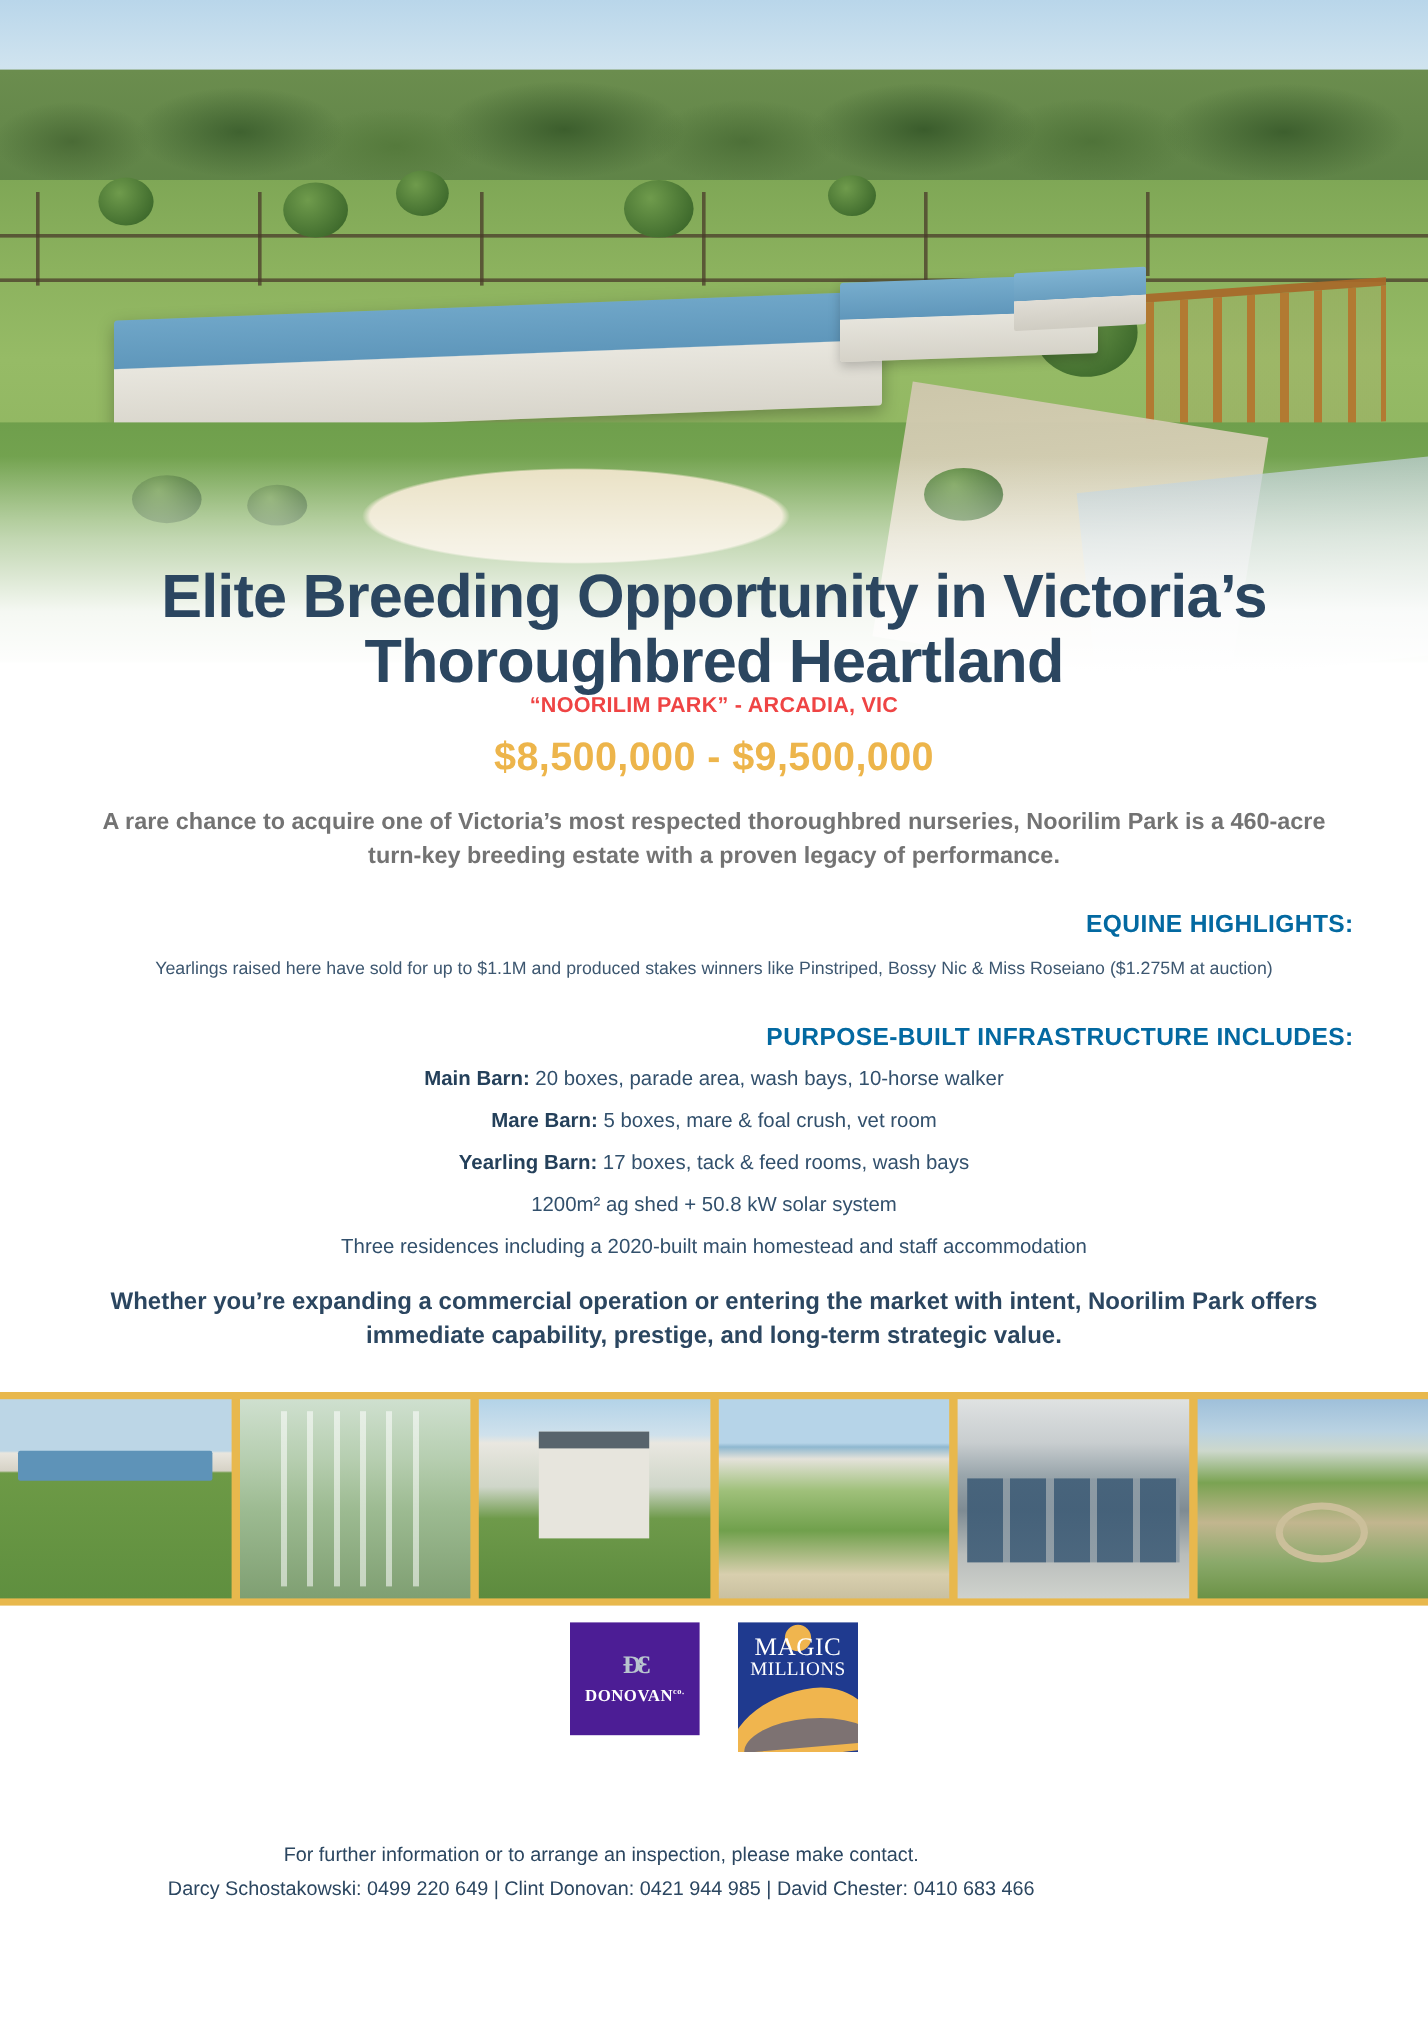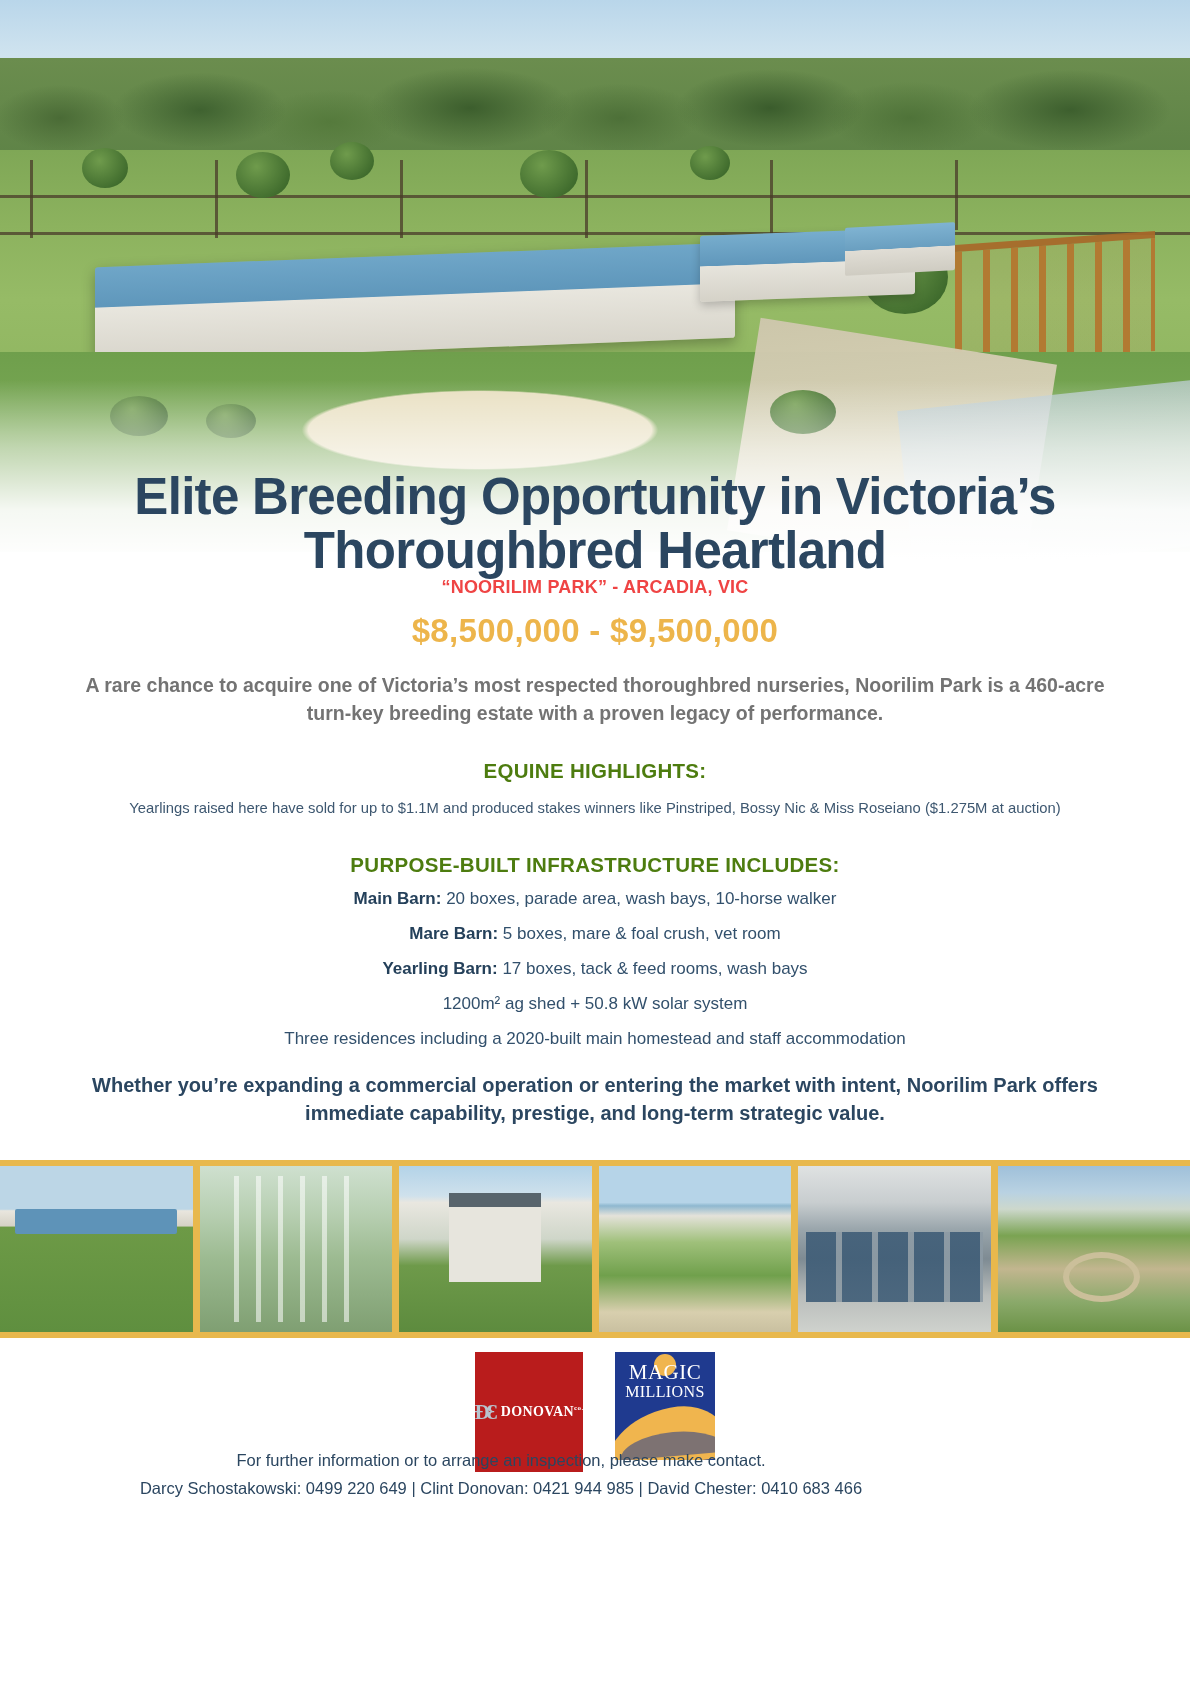--- a/index.html
+++ b/index.html
@@ -143,22 +143,23 @@
     margin-top: 13px;
     font-size: 15.5px;
     line-height: 1.38;
     color: #3d5770;
     padding: 0 22px;
   }
   .section-title {
     margin-top: 32px;
     font-size: 20.5px;
     font-weight: bold;
-    color: #4d7c0f;
+    color: #0369a1;
     letter-spacing: 0.3px;
+    text-align: right;
   }
   .section-title.infra { margin-top: 34px; }
   .equine-line {
     margin-top: 16px;
     font-size: 14.8px;
     color: #3d5770;
     line-height: 1.35;
   }
   .infra-list { margin-top: 13px; }
   .infra-item {
@@ -226,23 +227,23 @@
   .logos {
     position: absolute;
     left: 0; top: 1352px;
     width: 1190px;
     display: flex;
     justify-content: center;
     align-items: flex-start;
     gap: 32px;
   }
   .logo-donovan {
-    width: 108px; height: 120px;
-    background: #b91c1c;
-    display: flex; flex-direction: row;
+    width: 108px; height: 94px;
+    background: #4c1d95;
+    display: flex; flex-direction: column;
     align-items: center; justify-content: center;
     gap: 6px;
   }
   .logo-donovan-mark {
     font-family: "Liberation Serif", serif;
     font-size: 21px; font-weight: bold;
     color: #b8c4ce; letter-spacing: -3px;
   }
   .logo-donovan-name {
     font-family: "Liberation Serif", serif;
@@ -284,21 +285,21 @@
     position: absolute; left: 4px; bottom: 4px; width: 110px; height: 24px;
     background: #1f3a8f;
     border-radius: 50% 50% 0 0 / 100% 100% 0 0;
     transform: rotate(-5deg);
     opacity: .55;
   }
 
   
   .footer {
     position: absolute;
-    left: 0; top: 1447px;
+    left: 0; top: 1533px;
     width: 1002px;
     text-align: center;
   }
   .footer-line1 {
     font-size: 16.5px; color: #2b4660; line-height: 1.6;
   }
   .footer-line2 {
     font-size: 16.5px; color: #2b4660; line-height: 1.6; margin-top: 2px;
   }
 </style>

